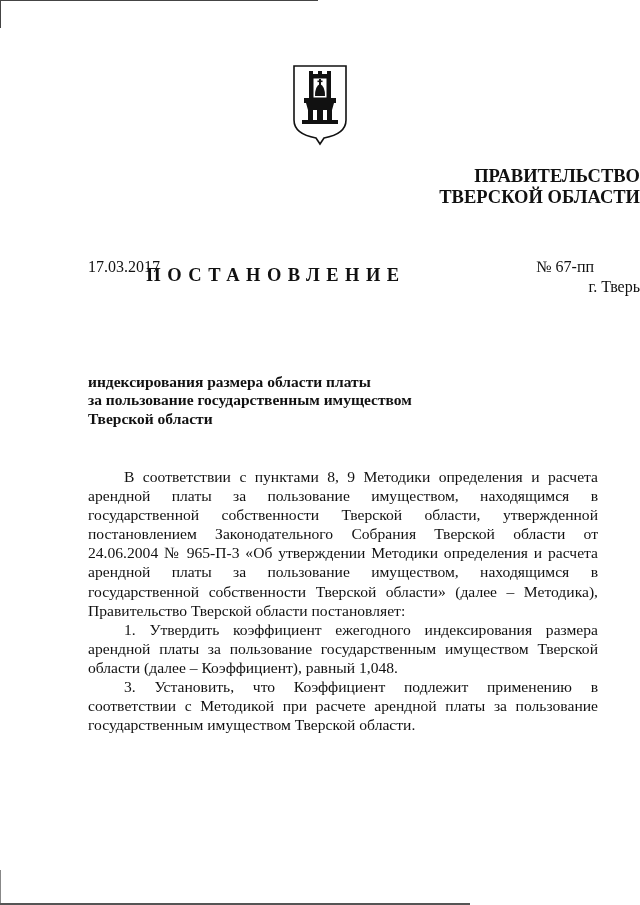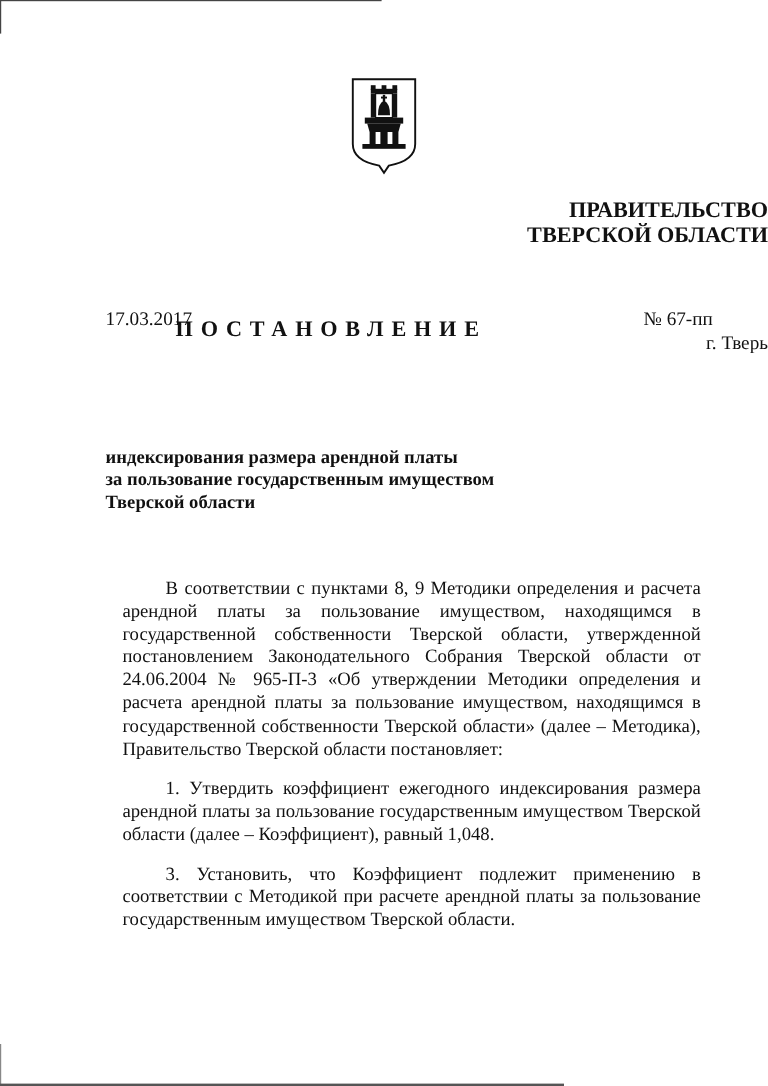--- a/index.html
+++ b/index.html
@@ -13,21 +13,21 @@
     .org { position: absolute; left: 0; width: 640px; text-align: right; font-weight: bold; font-size: 18.5px; line-height: 21px; }
     .org1 { top: 166px; }
     .org2 { top: 187px; }
     .doc-type { position: absolute; left: 0; top: 225px; width: 552px; text-align: center; font-weight: bold; font-size: 18.5px; letter-spacing: 6.5px; margin-top: 40px; }
     .date { position: absolute; left: 88px; top: 258px; font-size: 16px; }
     .number { position: absolute; right: 46px; top: 258px; font-size: 16px; margin-left: 44px; }
     .city { position: absolute; left: 0; width: 640px; top: 278px; text-align: right; font-size: 16px; }
     .title { position: absolute; left: 88px; top: 373px; width: 360px; font-weight: bold; font-size: 15.5px; line-height: 18.3px; }
     .title div { white-space: nowrap; }
     .body { position: absolute; left: 88px; top: 467px; width: 510px; font-size: 15.6px; line-height: 19.1px; }
-    .body p { margin: 14px; text-align: justify; text-align-last: left; }
+    .body p { margin: 0; text-align: justify; text-align-last: left; }
     .indent { text-indent: 36px; }
   </style>
 </head>
 <body>
 
 <div class="page">
   <div class="scan-edge-top"></div>
   <div class="scan-edge-left"></div>
   <div class="scan-edge-left2"></div>
   <div class="scan-edge-bottom"></div>
@@ -53,21 +53,21 @@
   </svg>
 
   <div class="org org1">ПРАВИТЕЛЬСТВО</div>
   <div class="org org2">ТВЕРСКОЙ ОБЛАСТИ</div>
   <div class="doc-type">ПОСТАНОВЛЕНИЕ</div>
   <div class="date">17.03.2017</div>
   <div class="number">№ 67-пп</div>
   <div class="city">г. Тверь</div>
 
   <div class="title">
-    <div>индексирования размера арендной платы</div>
+    <div>индексирования размера области платы</div>
     <div>за пользование государственным имуществом</div>
     <div>Тверской области</div>
   </div>
 
   <div class="body">
     <p class="indent">В соответствии с пунктами 8, 9 Методики определения и расчета арендной платы за пользование имуществом, находящимся в государственной собственности Тверской области, утвержденной постановлением Законодательного Собрания Тверской области от 24.06.2004 № 965-П-3 «Об утверждении Методики определения и расчета арендной платы за пользование имуществом, находящимся в государственной собственности Тверской области» (далее – Методика), Правительство Тверской области постановляет:</p>
     <p class="indent">1. Утвердить коэффициент ежегодного индексирования размера арендной платы за пользование государственным имуществом Тверской области (далее – Коэффициент), равный 1,048.</p>
     <p class="indent">3. Установить, что Коэффициент подлежит применению в соответствии с Методикой при расчете арендной платы за пользование государственным имуществом Тверской области.</p>
   </div>
 </div>

